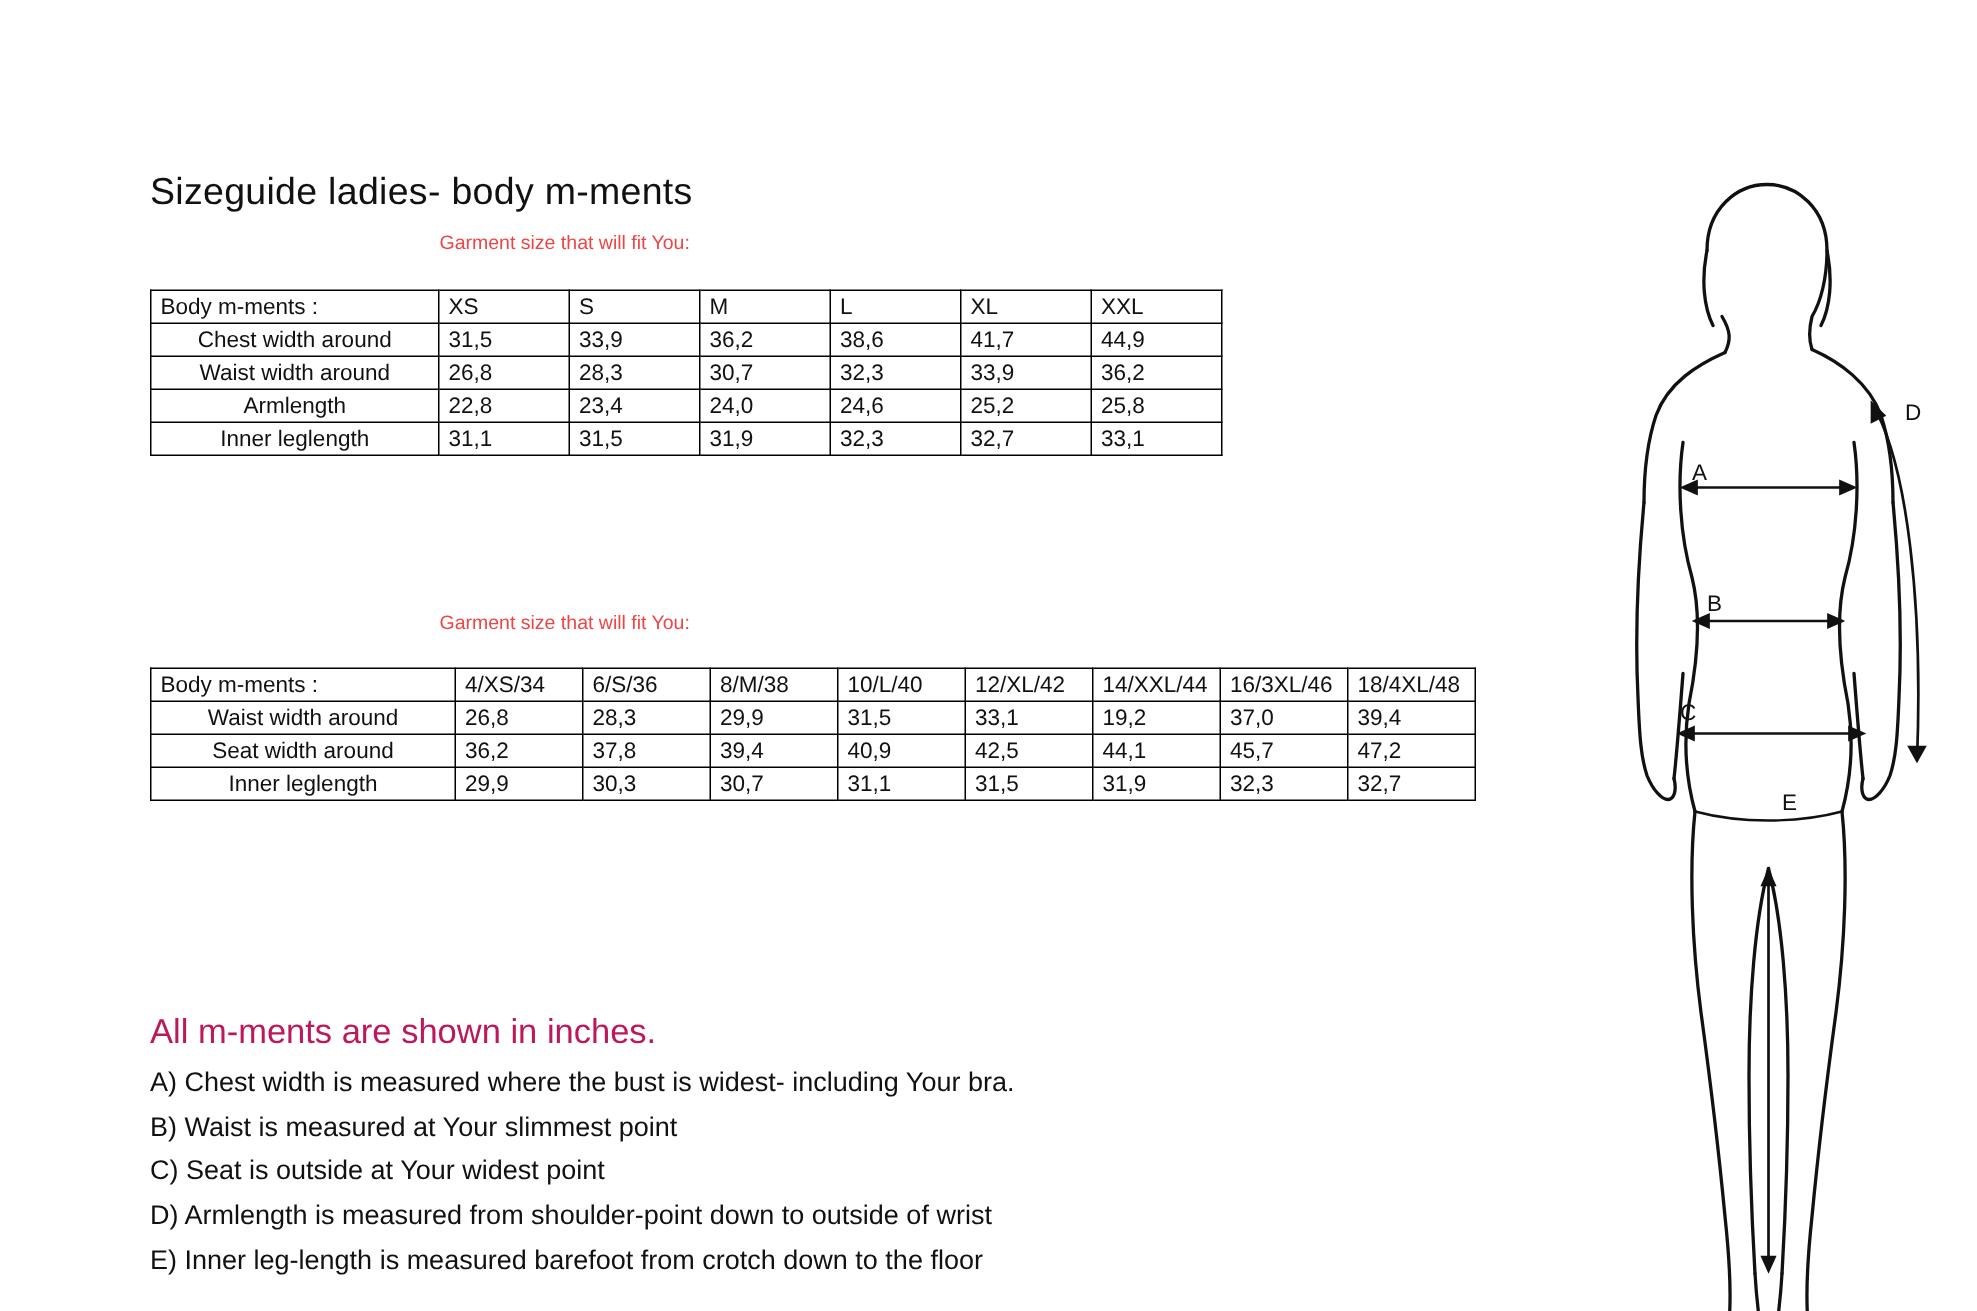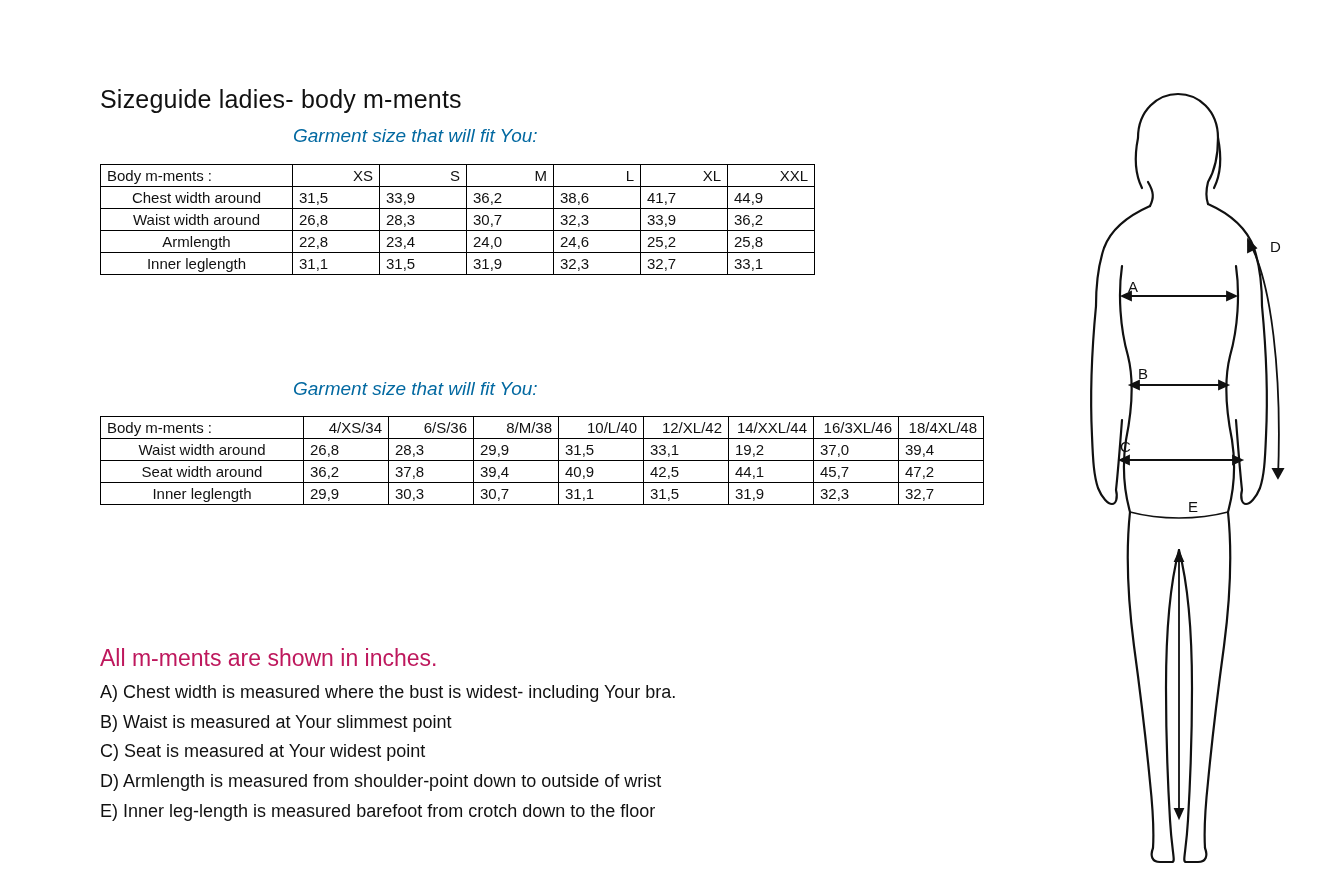--- a/index.html
+++ b/index.html
@@ -12,37 +12,37 @@
     height: 874px;
     position: relative;
     font-family: "Liberation Sans", sans-serif;
     color: #1a1a1a;
     overflow: hidden;
   }
 
   #page {
     position: absolute;
     inset: 0;
+    margin-top: 29px;
   }
 
   .page-title {
     position: absolute;
     left: 100px;
     top: 68px;
     font-size: 25px;
     font-weight: 400;
     color: #111;
     letter-spacing: 0.2px;
   }
 
   .table-caption {
     position: absolute;
-    font-size: 19px;
-    color: #0369a1;
-    font-style: italic;
+    font-size: 13px;
+    color: #ef4444;
   }
 
   .caption-1 { left: 293px; top: 125px; }
   .caption-2 { left: 293px; top: 378px; }
 
   table.size-table {
     position: absolute;
     border-collapse: collapse;
     font-size: 15px;
     color: #111;
@@ -50,21 +50,21 @@
   }
   table.size-table td, table.size-table th {
     border: 1px solid #000;
     padding: 2px 6px;
     font-weight: 400;
     height: 21px;
     box-sizing: border-box;
     white-space: nowrap;
   }
   table.size-table th {
-    text-align: right;
+    text-align: left;
     font-weight: 400;
   }
   table.size-table td.rowhead {
     text-align: center;
     padding-left: 6px;
   }
   table.size-table td.val {
   }
 
   
@@ -252,21 +252,21 @@
         <td class="val">32,3</td>
         <td class="val">32,7</td>
       </tr>
     </tbody>
   </table>
 
   <div class="notes">
     <p class="notes-title">All m-ments are shown in inches.</p>
     <p class="notes-line">A) Chest width is measured where the bust is widest- including Your bra.</p>
     <p class="notes-line">B) Waist is measured at Your slimmest point</p>
-    <p class="notes-line">C) Seat is measured at Your widest point</p>
+    <p class="notes-line">C) Seat is outside at Your widest point</p>
     <p class="notes-line">D) Armlength is measured from shoulder-point down to outside of wrist</p>
     <p class="notes-line">E) Inner leg-length is measured barefoot from crotch down to the floor</p>
   </div>
 
   <div class="figure">
     <svg width="290" height="790" viewBox="0 0 290 790">
       <g fill="none" stroke="#111" stroke-width="2.2" stroke-linejoin="round" stroke-linecap="round">
 
         <path d="M118 58 C118 30, 138 14, 158 14 C178 14, 198 30, 198 58
                  C198 76, 194 92, 188 102

